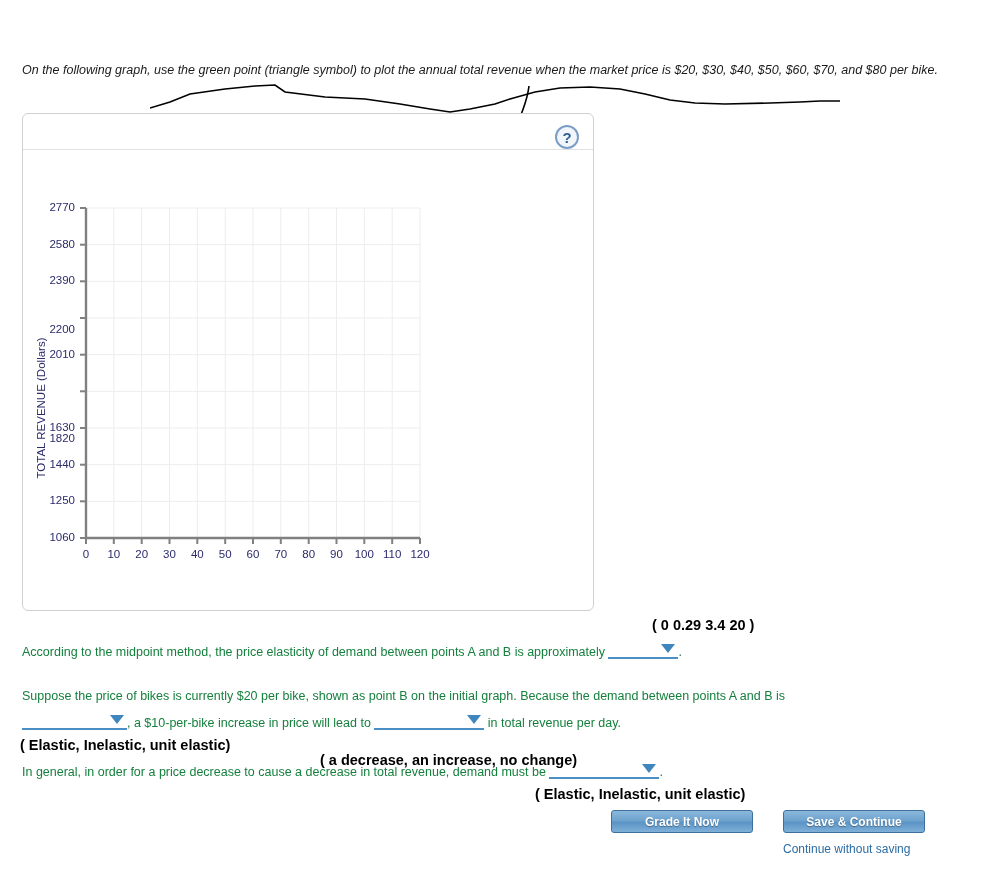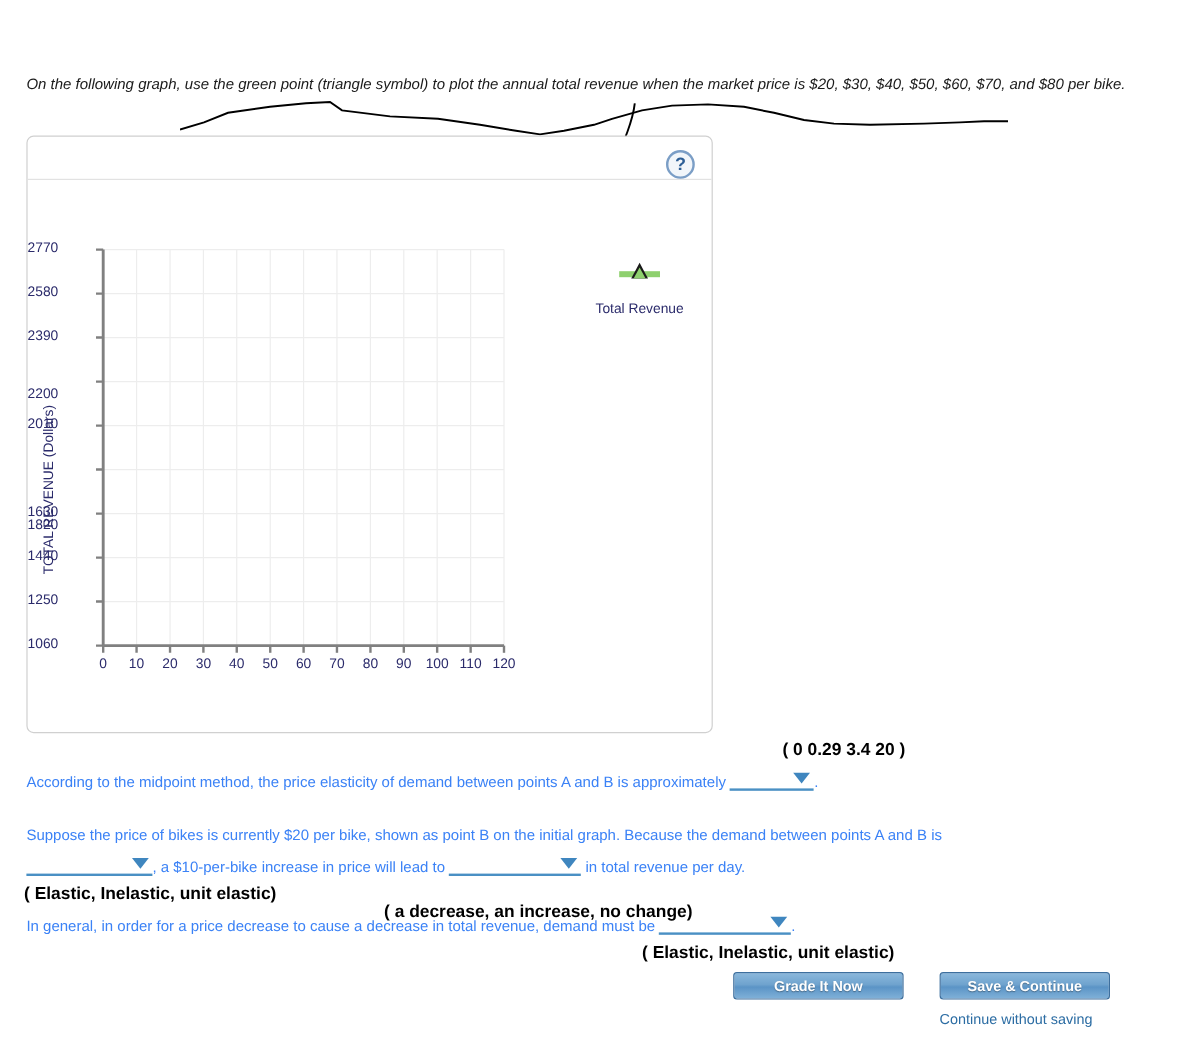--- a/index.html
+++ b/index.html
@@ -118,21 +118,21 @@
     top: 448px;
     width: 340px;
     text-align: center;
   }
   .tick-label {
     position: absolute;
     font-size: 11.5px;
     color: #2b2b6b;
     white-space: nowrap;
   }
-  .ytick-label { text-align: left; }
+  .ytick-label { text-align: right; }
   .xtick-label { text-align: center; }
 
   
   #legend-block {
     position: absolute;
     left: 450px;
     top: 105px;
     width: 120px;
     text-align: center;
   }
@@ -173,21 +173,21 @@
   #legend-label {
     margin-top: 19px;
     font-size: 11.5px;
     color: #2b2b6b;
   }
 
   
   .body-text {
     position: absolute;
     font-size: 12.5px;
-    color: #3b82f6;
+    color: #15803d;
     line-height: 24px;
   }
   .dropdown {
     display: inline-block;
     position: relative;
     vertical-align: -3px;
     border-bottom: 2px solid #4a90c4;
     height: 15px;
     cursor: pointer;
   }
@@ -354,28 +354,20 @@
     <div class="tick-label xtick-label" style="left:270.7px; top:434px; width:30px;">80</div>
     <div class="tick-label xtick-label" style="left:298.5px; top:434px; width:30px;">90</div>
     <div class="tick-label xtick-label" style="left:326.3px; top:434px; width:30px;">100</div>
     <div class="tick-label xtick-label" style="left:354.2px; top:434px; width:30px;">110</div>
     <div class="tick-label xtick-label" style="left:382px;   top:434px; width:30px;">120</div>
 
     
     <div class="axis-title" id="y-axis-title">TOTAL REVENUE (Dollars)</div>
 
     
-    <div id="legend-block">
-      <div id="legend-swatch">
-        <div id="legend-bar"></div>
-        <div id="legend-triangle"></div>
-        <div id="legend-triangle-inner"></div>
-      </div>
-      <div id="legend-label">Total Revenue</div>
-    </div>
   </div>
 </div>
 
 <div class="annot-bold" style="left:652px; top:617px;">(  0   0.29   3.4    20   )</div>
 
 <div class="body-text" style="left:22px; top:640px; width:760px;">
   <span>According to the midpoint method, the price elasticity of demand between points A and B is approximately</span>
   <span class="dropdown dd-sm"><span class="caret"></span></span><span>.</span>
 </div>
 

